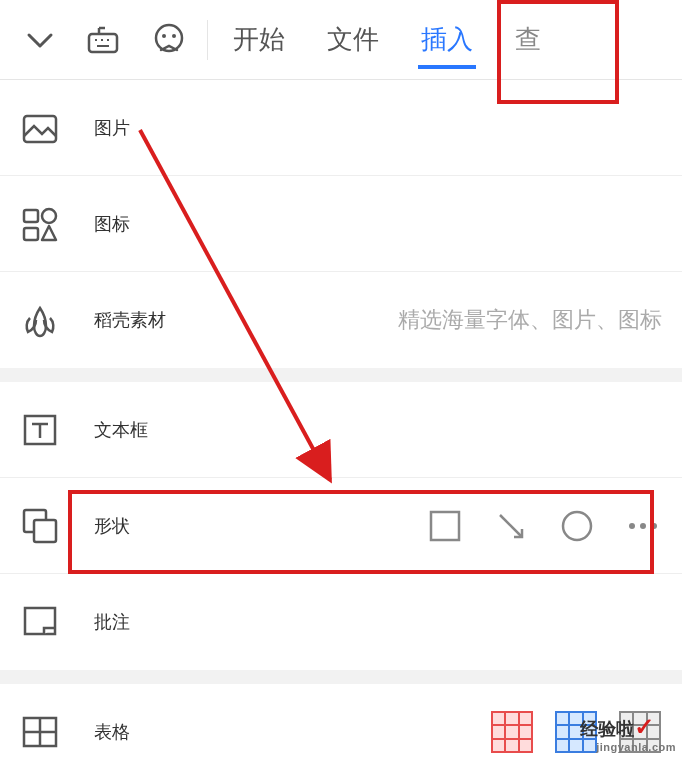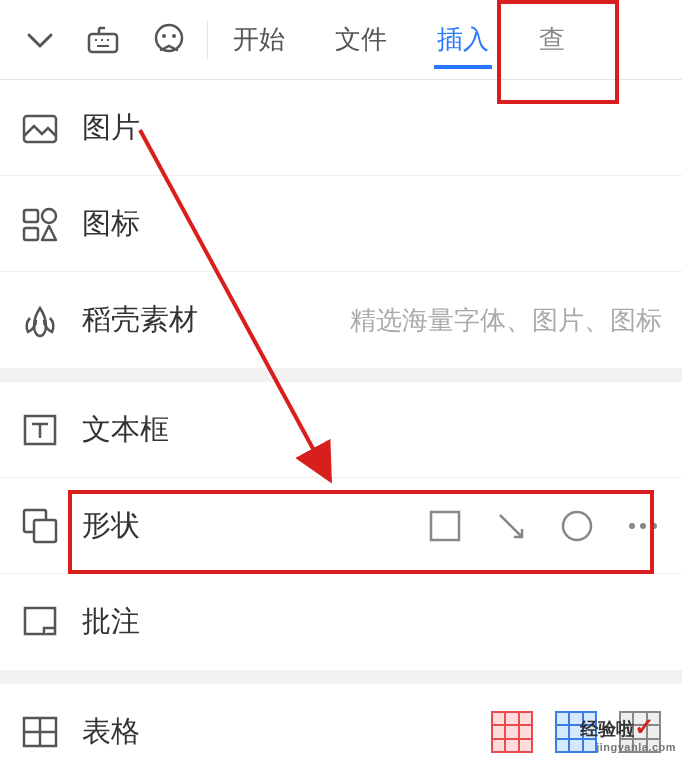--- a/index.html
+++ b/index.html
@@ -1,33 +1,33 @@
 <!DOCTYPE html>
 <html><head>
   <meta charset="utf-8">
   <style>
     * { box-sizing: border-box; margin: 0; padding: 0; }
     body { font-family: -apple-system, "PingFang SC", "Microsoft YaHei", sans-serif; width: 682px; height: 781px; background: #fff; position: relative; overflow: hidden; }
     
     .toolbar { display: flex; align-items: center; height: 80px; border-bottom: 1px solid #e5e5e5; padding: 0 10px; }
     .toolbar-left { display: flex; align-items: center; gap: 30px; padding-left: 15px; }
     .divider-v { width: 1px; height: 40px; background: #e5e5e5; margin: 0 20px; }
-    .toolbar-tabs { display: flex; align-items: center; gap: 40px; flex: 1; }
+    .toolbar-tabs { display: flex; align-items: center; gap: 32px; flex: 1; }
     .tab { color: #555; font-size: 26px; cursor: pointer; position: relative; padding: 22px 5px; }
     .tab.active { color: #2977ff; }
     .tab.active::after { content: ""; position: absolute; bottom: 10px; left: 2px; right: 2px; height: 4px; background: #2977ff; }
     .tab.cut { color: #888; }
     
     .menu { background: #fff; }
     .menu-group { }
     .menu-item { display: flex; align-items: center; height: 96px; padding: 0 20px 0 18px; border-bottom: 1px solid #eee; }
     .menu-item:last-child { border-bottom: none; text-align: center; }
     .menu-icon { width: 44px; height: 44px; display: flex; align-items: center; justify-content: center; margin-right: 20px; flex-shrink: 0; }
-    .menu-label { font-size: 29px; color: #333; }
-    .menu-right { margin-left: auto; color: #aaa; font-size: 26px; }
+    .menu-label { font-size: 18px; color: #333; margin-left: 12px; }
+    .menu-right { margin-left: auto; color: #aaa; font-size: 22px; }
     .gap { height: 14px; background: #f2f2f2; }
     
     .shape-options { display: flex; align-items: center; gap: 28px; margin-left: auto; }
     .shape-opt { width: 38px; height: 38px; display: flex; align-items: center; justify-content: center; }
     
     .table-options { display: flex; align-items: center; gap: 20px; margin-left: auto; }
     .grid-icon { width: 44px; height: 44px; }
     
     svg { display: block; }
     

